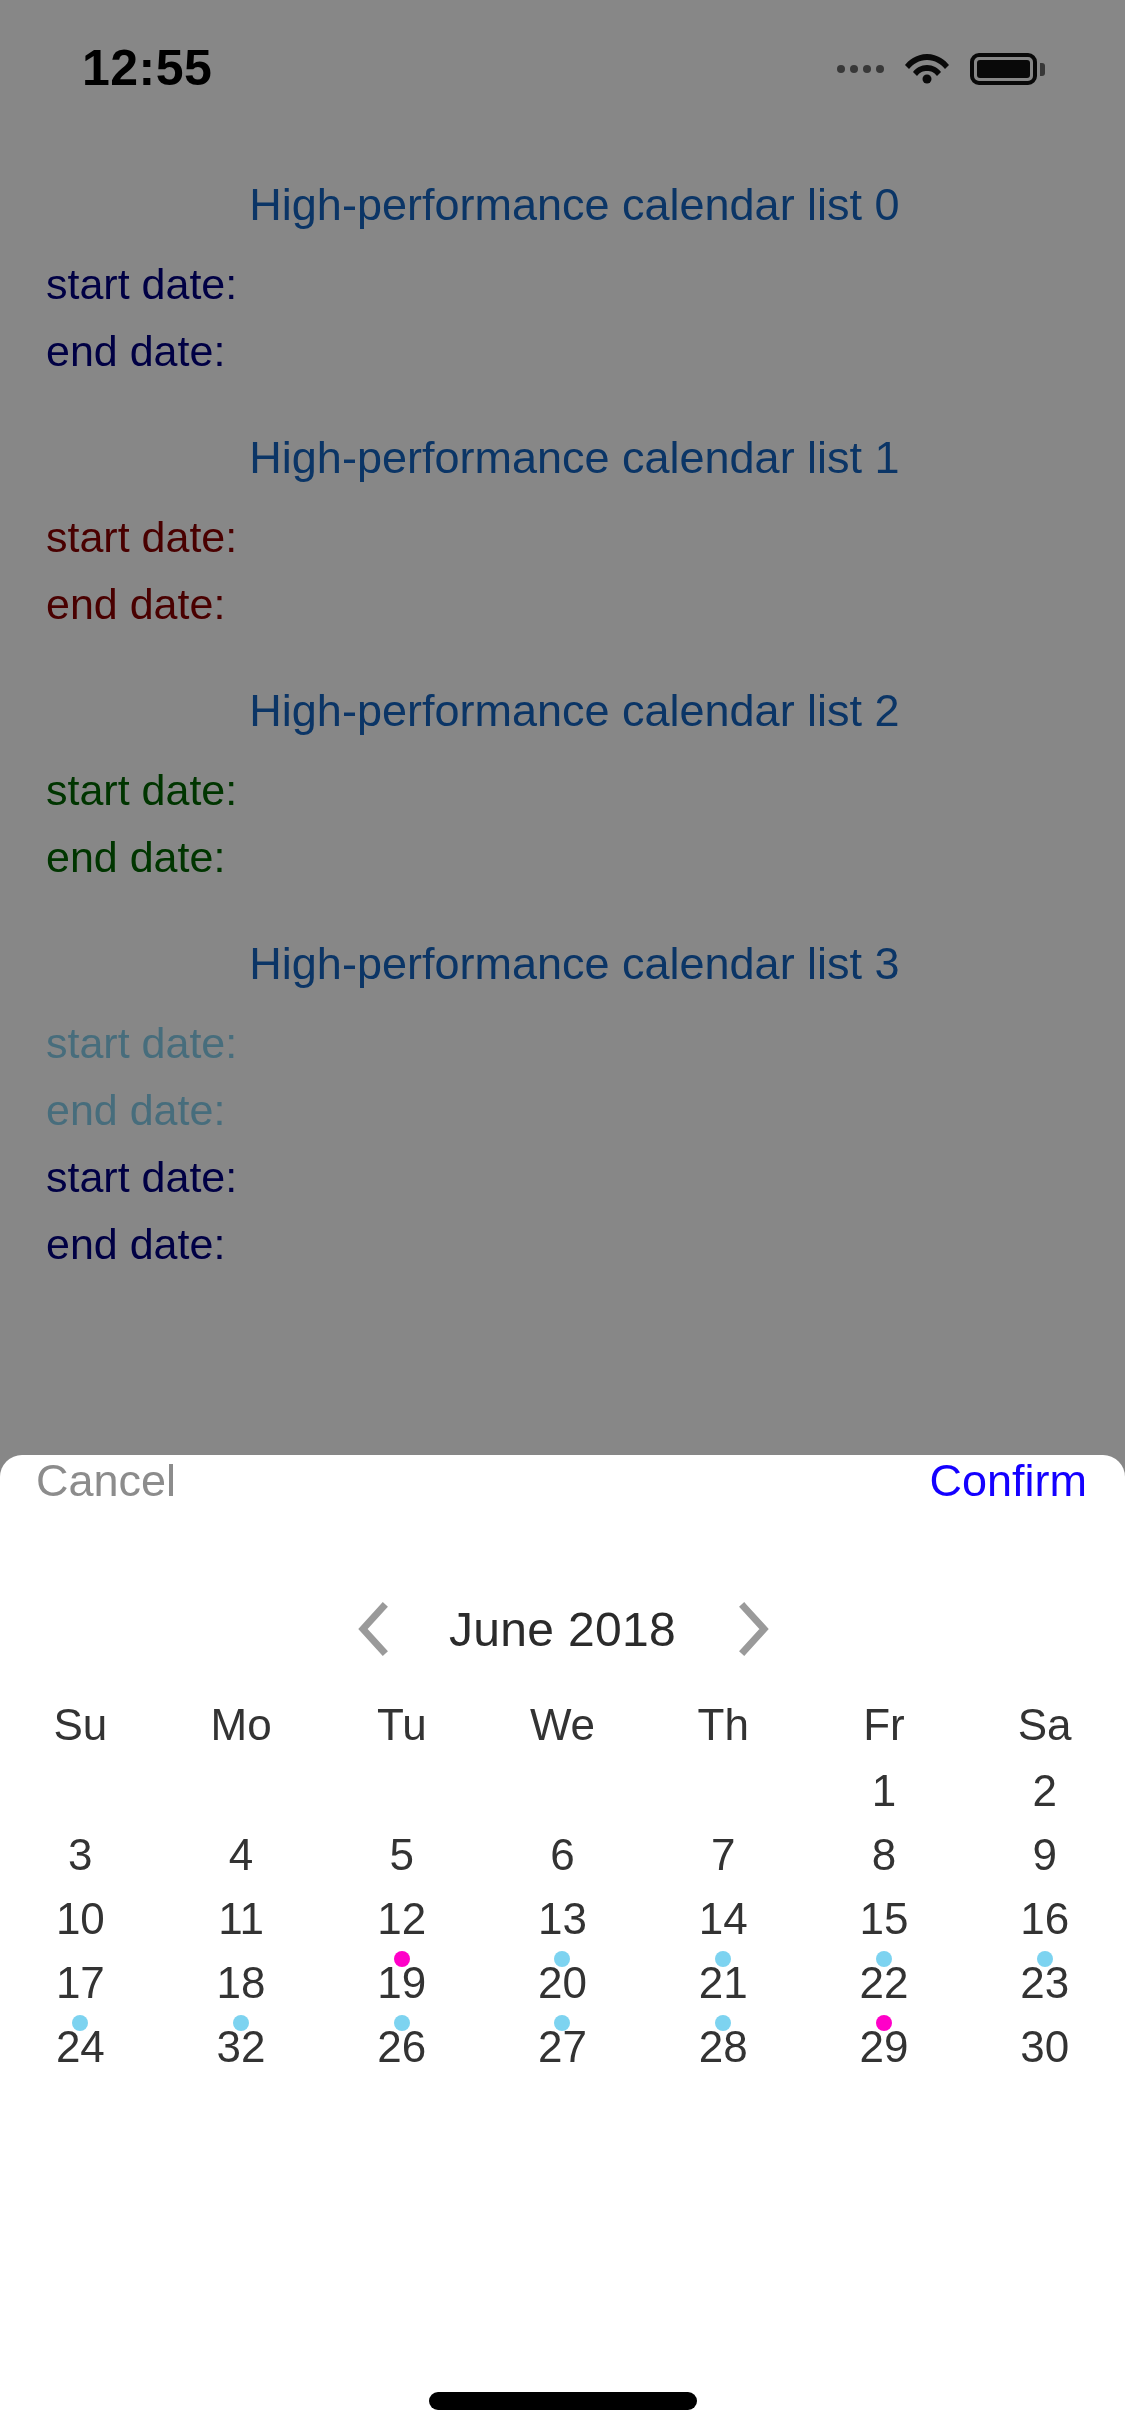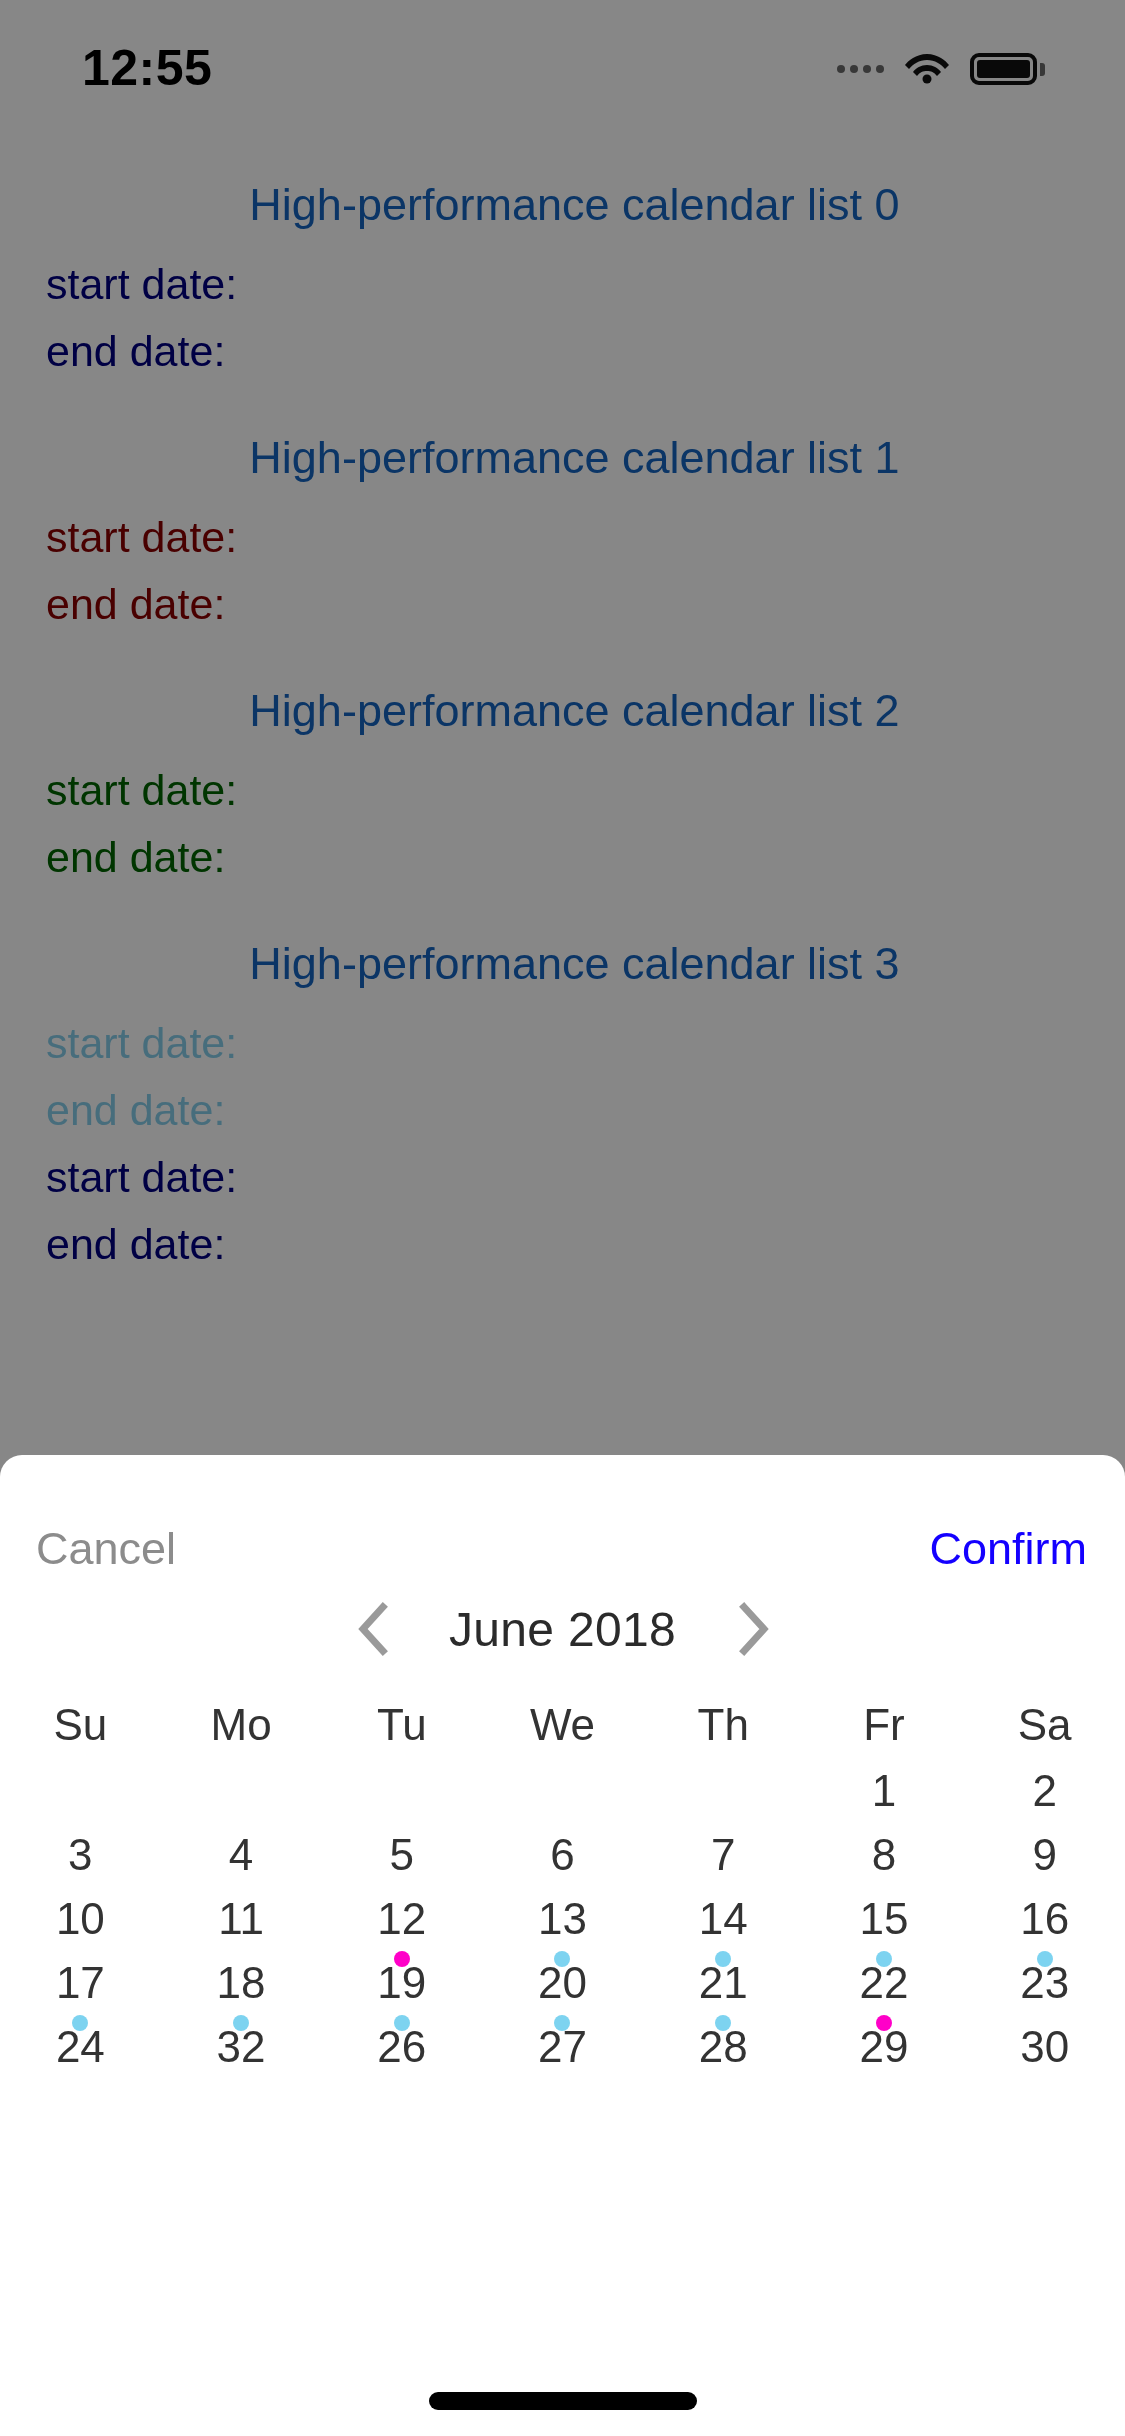--- a/index.html
+++ b/index.html
@@ -70,21 +70,21 @@
 
   
   #sheet {
     position:absolute; left:0; bottom:0; width:1125px; height:981px;
     background:#ffffff;
     border-radius:22px 22px 0 0;
     overflow:hidden;
   }
   #sheet-header {
     height:120px;
-    display:flex; align-items:flex-end; justify-content:space-between;
+    display:flex; align-items:flex-start; justify-content:space-between;
     padding:0 38px 0 36px;
   }
   #cancel-btn {
     font-size:45px; color:#8c8c8c; background:none; border:none;
     font-family:"Liberation Sans", sans-serif; cursor:pointer; padding:0;
   }
   #confirm-btn {
     font-size:45px; color:#1400ff; background:none; border:none;
     font-family:"Liberation Sans", sans-serif; cursor:pointer; padding:0;
   }

